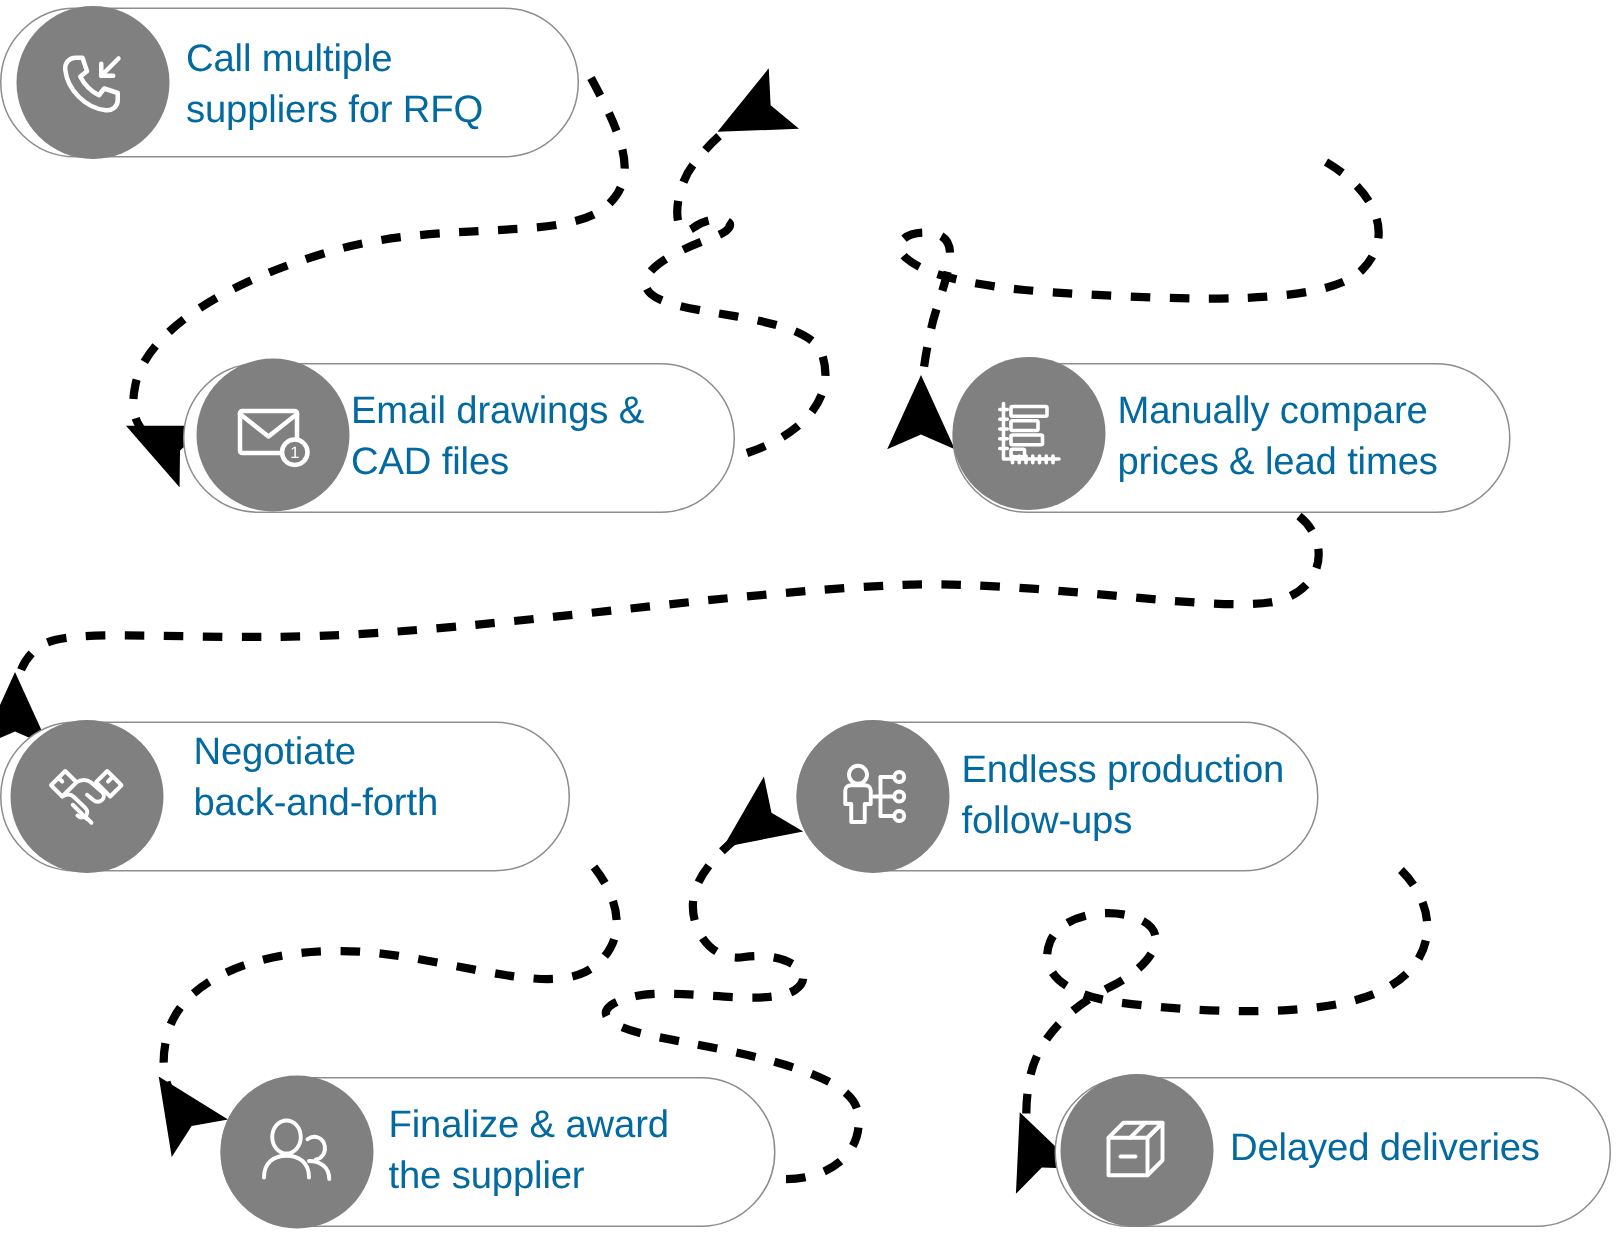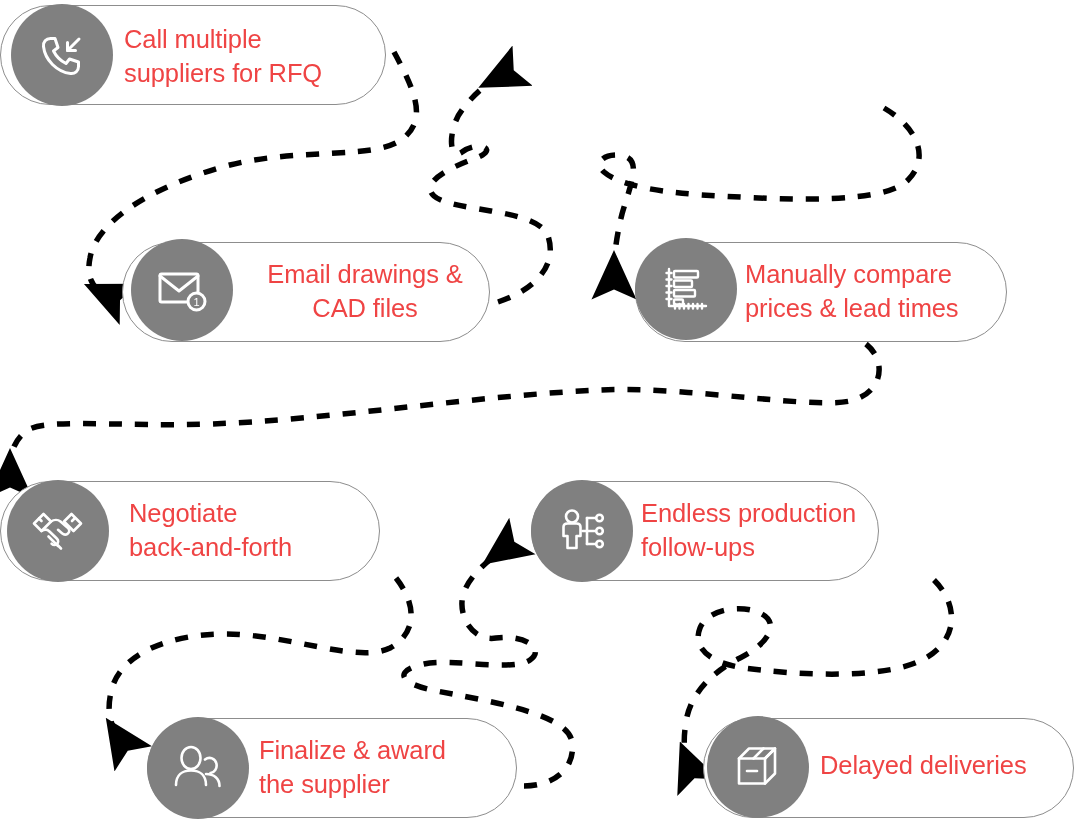--- a/index.html
+++ b/index.html
@@ -31,21 +31,21 @@
     position:absolute;
     border-radius:50%;
     background:#808080;
     display:flex;align-items:center;justify-content:center;
     z-index:3;
   }
   .circle svg{display:block;}
   .nlabel{
     position:absolute;
     z-index:3;
-    color:#ef4444;
+    color:#0369a1;
     font-size:25.5px;
     line-height:1.33;
     letter-spacing:-0.1px;
     white-space:pre-line;
     font-weight:400;
   }
 </style>
 </head>
 <body>
 
@@ -92,21 +92,21 @@
   <div class="node" style="left:122px;top:242px;width:368px;height:100px;">
     <div class="pill" style="width:368px;height:100px;"></div>
     <div class="circle" style="left:9px;top:-3px;width:102px;height:102px;">
       <svg width="54" height="50" viewBox="0 0 54 50" fill="none" stroke="#ffffff" stroke-width="3" stroke-linecap="round" stroke-linejoin="round">
         <rect x="5" y="9" width="38" height="28" rx="1.5"></rect>
         <path d="M5 11 L24 26 L43 11"></path>
         <circle cx="41.5" cy="36.5" r="8.5" fill="#808080"></circle>
         <text x="41.5" y="40.5" font-size="11" fill="#ffffff" stroke="none" text-anchor="middle" font-family="Liberation Sans, sans-serif">1</text>
       </svg>
     </div>
-    <div class="nlabel" style="left:112px;top:16px;width:262px;text-align:center;">Email drawings &amp;
+    <div class="nlabel" style="left:112px;top:16px;width:262px;">Email drawings &amp;
 CAD files</div>
   </div>
 
   <div class="node" style="left:635px;top:242px;width:372px;height:100px;">
     <div class="pill" style="width:372px;height:100px;"></div>
     <div class="circle" style="left:0px;top:-4px;width:102px;height:102px;">
       <svg width="52" height="52" viewBox="0 0 52 52" fill="none" stroke="#ffffff" stroke-width="2.4" stroke-linecap="round" stroke-linejoin="round">
         <path d="M9 6 L9 43 L46 43"></path>
         <path d="M6.5 10 L11.5 10 M6.5 16.5 L11.5 16.5 M6.5 23 L11.5 23 M6.5 29.5 L11.5 29.5 M6.5 36 L11.5 36"></path>
         <path d="M15 45.5 L15 41 M19.5 45.5 L19.5 41 M24 45.5 L24 41 M28.5 45.5 L28.5 41 M33 45.5 L33 41 M37.5 45.5 L37.5 41 M42 45.5 L42 41"></path>
@@ -126,21 +126,21 @@
       <svg width="56" height="50" viewBox="0 0 56 50" fill="none" stroke="#ffffff" stroke-width="2.6" stroke-linecap="round" stroke-linejoin="round">
         <path d="M4 17.5 L13.5 8 L21 15.5 L11.5 25 Z"></path>
         <path d="M51 17.5 L41.5 8 L34 15.5 L43.5 25 Z"></path>
         <path d="M21 15.5 C24 13.5 28 13.5 30.5 15.5 L38 22 C40 23.8 39.5 26.5 37.5 27.8 C35.8 28.9 33.6 28.6 32 27.2 L28 23.8"></path>
         <path d="M11.5 25 C14.5 23 17.5 23.5 19.5 25.5 L27 32.8 C28.7 34.5 28.5 37 26.6 38.3 C25 39.4 23 39 21.6 37.7"></path>
         <path d="M18.5 30.5 L24.5 36.5 M22.5 34.5 L28 40 M26.5 38 L31 42.5"></path>
         <path d="M9 12.5 L11.5 15"></path>
         <path d="M44.5 12.5 L42 15"></path>
       </svg>
     </div>
-    <div class="nlabel" style="left:129px;top:16px;width:250px;">Negotiate
+    <div class="nlabel" style="left:129px;top:4px;width:250px;">Negotiate
 back-and-forth</div>
   </div>
 
   <div class="node" style="left:531px;top:481px;width:348px;height:88px;">
     <div class="pill" style="width:348px;height:100px;"></div>
     <div class="circle" style="left:0px;top:-1px;width:102px;height:102px;">
       <svg width="54" height="50" viewBox="0 0 54 50" fill="none" stroke="#ffffff" stroke-width="2.6" stroke-linecap="round" stroke-linejoin="round">
         <circle cx="17" cy="10.5" r="6"></circle>
         <path d="M8.5 21 C8.5 18.5 10.5 17.5 12.5 17.5 L21.5 17.5 C23.5 17.5 25.5 18.5 25.5 21 L25.5 30 L21.5 30 L21.5 42 L12.5 42 L12.5 30 L8.5 30 Z"></path>
         <path d="M32 12 L32 38"></path>

